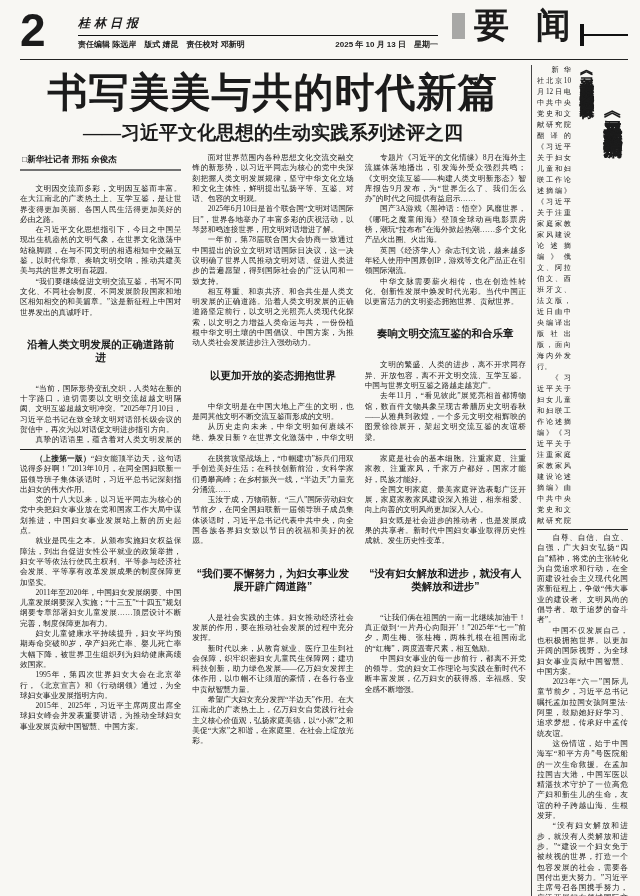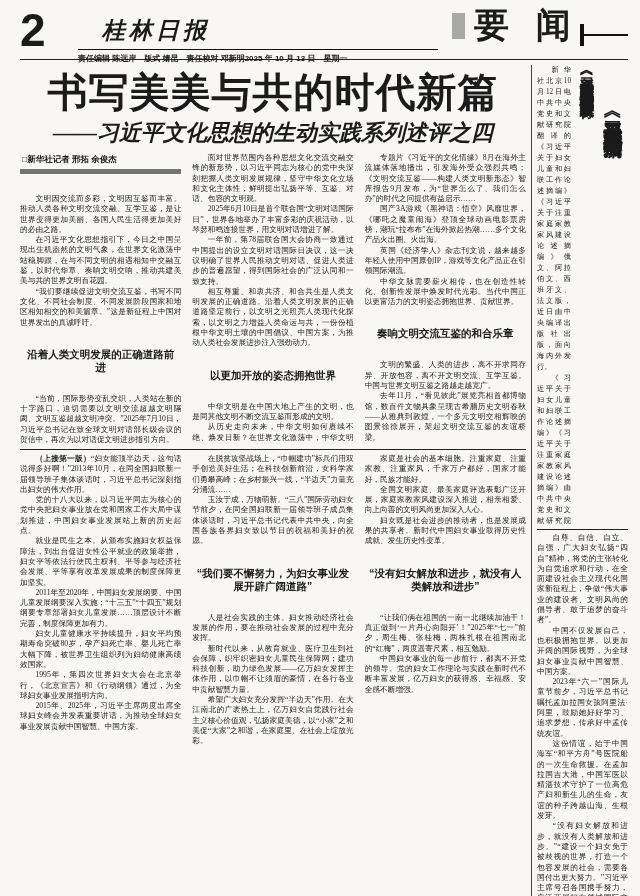--- a/index.html
+++ b/index.html
@@ -7,45 +7,45 @@
   .page{
     position:relative; width:640px; height:896px; margin:0 auto;
     background:#f8f7f3; color:#1b1b1b; overflow:hidden;
     font-family:"Liberation Serif", serif;
     padding:6px 12px 8px 20px;
   }
   
   header{ display:flex; align-items:flex-start; height:52px; }
   .pagenum{ width:52px; font:900 46px/48px "Liberation Sans", sans-serif; letter-spacing:-2px; }
   .mast{ width:360px; margin-left:6px; padding-top:9px; }
-  .paper-logo{ font-style:italic; font-weight:700; font-size:23px; letter-spacing:4px;margin-left:24px; }
+  .paper-logo{ font-style:italic; font-weight:700; font-size:12px; letter-spacing:4px; }
   .mast-rule{ border-bottom:1.3px solid #111; margin:3px 0 3px; }
-  .staff-row{ display:flex; justify-content:flex-start; font:700 8px/11px "Liberation Sans", sans-serif; }
+  .staff-row{ display:flex; justify-content:space-between; font:700 8px/11px "Liberation Sans", sans-serif; }
   .gray-block{ width:13px; height:26px; background:#a8a8a6; margin:7px 9px 0 14px; }
   .section-title{ font-weight:900; font-size:35px; line-height:30px; letter-spacing:9px; margin-top:5px; white-space:nowrap; }
   .bracket{ flex:1; display:flex; align-items:center; margin-top:18px; }
   .bracket .tick{ width:4px; height:22px; background:#111; }
   .bracket .line{ flex:1; height:1.5px; background:#111; }
   .header-rule{ border-bottom:1px solid #222; margin:1px 0 5px; }
 
   
   .content{ display:flex; align-items:stretch; }
   .left-region{ width:506px; }
   .v-divider{ width:1px; background:#444; margin:0 5px; }
   .rail{ flex:1; display:flex; flex-direction:column; min-width:0; }
 
   
   .headline{ font:900 40px/44px "Liberation Sans", sans-serif; text-align:center; letter-spacing:1px; margin-top:5px; }
-  .subhead{ font-weight:700; font-size:22px; line-height:23px; text-align:center; margin:7px 0 9px;font-style:italic; }
+  .subhead{ font-weight:700; font-size:19px; line-height:23px; text-align:center; margin:7px 0 9px; }
   .cols{ display:flex; gap:11px; text-align:justify; overflow:hidden; }
   .cols-top{ height:291px; }
   .cols-bottom{ height:448px; }
   .col{ flex:1; min-width:0; overflow:hidden; font-size:7.7px; line-height:10.3px; }
   .col p{ text-indent:2em; }
-  .byline{ font:700 8.5px/11px "Liberation Sans", sans-serif; border-bottom:5px solid #737373; padding:1px 0 4px 2px; margin-bottom:20px; }
+  .byline{ font:700 8.5px/11px "Liberation Sans", sans-serif; border-bottom:2px solid #737373; padding:1px 0 4px 2px; margin-bottom:13px; }
   .xhead{ font:700 10.5px/13px "Liberation Sans", sans-serif; text-align:center; text-indent:0; margin:20px 2px; }
   .section-rule{ border-bottom:1px solid #222; margin:5px 0 4px; }
 
   
   .rail-books{ display:flex; height:460px; overflow:hidden; }
   .rail-body{ flex:1; min-width:0; font-size:7.2px; line-height:11px; text-align:justify; overflow:hidden; padding-right:3px; }
   .rail-body p{ text-indent:2em; }
   .vhead{ writing-mode:vertical-rl; font-weight:900; overflow:hidden; letter-spacing:1px; }
   .vhead-sub{ font-size:14.5px; line-height:25px; }
   .vhead-main{ font-size:19px; line-height:29px; padding-top:40px; }
@@ -79,21 +79,21 @@
 
   <div class="content">
     <div class="left-region">
 
       <article>
         <h1 class="headline">书写美美与共的时代新篇</h1>
         <div class="subhead">——习近平文化思想的生动实践系列述评之四</div>
         <div class="cols cols-top">
           <div class="col">
             <div class="byline">□新华社记者 邢拓 余俊杰</div>
-          <p>文明因交流而多彩，文明因互鉴而丰富。推动人类各种文明交流交融、互学互鉴，是让世界变得更加美丽、各国人民生活得更加美好的必由之路。</p>
+          <p>文明因交流而多彩，文明因互鉴而丰富。在大江南北的广袤热土上、互学互鉴，是让世界变得更加美丽、各国人民生活得更加美好的必由之路。</p>
               <p>在习近平文化思想指引下，今日之中国呈现出生机盎然的文明气象，在世界文化激荡中站稳脚跟，在与不同文明的相遇相知中交融互鉴，以时代华章、奏响文明交响，推动共建美美与共的世界文明百花园。</p>
               <p>“我们要继续促进文明交流互鉴，书写不同文化、不同社会制度、不同发展阶段国家和地区相知相交的和美篇章。”这是新征程上中国对世界发出的真诚呼吁。</p>
               <div class="xhead">沿着人类文明发展的正确道路前进</div>
               <p>“当前，国际形势变乱交织，人类站在新的十字路口，迫切需要以文明交流超越文明隔阂、文明互鉴超越文明冲突。”2025年7月10日，习近平总书记在致全球文明对话部长级会议的贺信中，再次为以对话促文明进步指引方向。</p>
               <p>真挚的话语里，蕴含着对人类文明发展的深邃思考。</p>
               <p>当今，世界之变、时代之变、历史之变以前所未有的方式展开，国际政治经济秩序和全球治理体系发生深刻变化，世界文化、人类文明的发展站在新的十字路口。</p>
             </div>
           <div class="col">
               <p>面对世界范围内各种思想文化交流交融交锋的新形势，以习近平同志为核心的党中央深刻把握人类文明发展规律，坚守中华文化立场和文化主体性，鲜明提出弘扬平等、互鉴、对话、包容的文明观。</p>
               <p>2025年6月10日是首个联合国“文明对话国际日”，世界各地举办了丰富多彩的庆祝活动，以琴瑟和鸣连接世界，用文明对话增进了解。</p>

